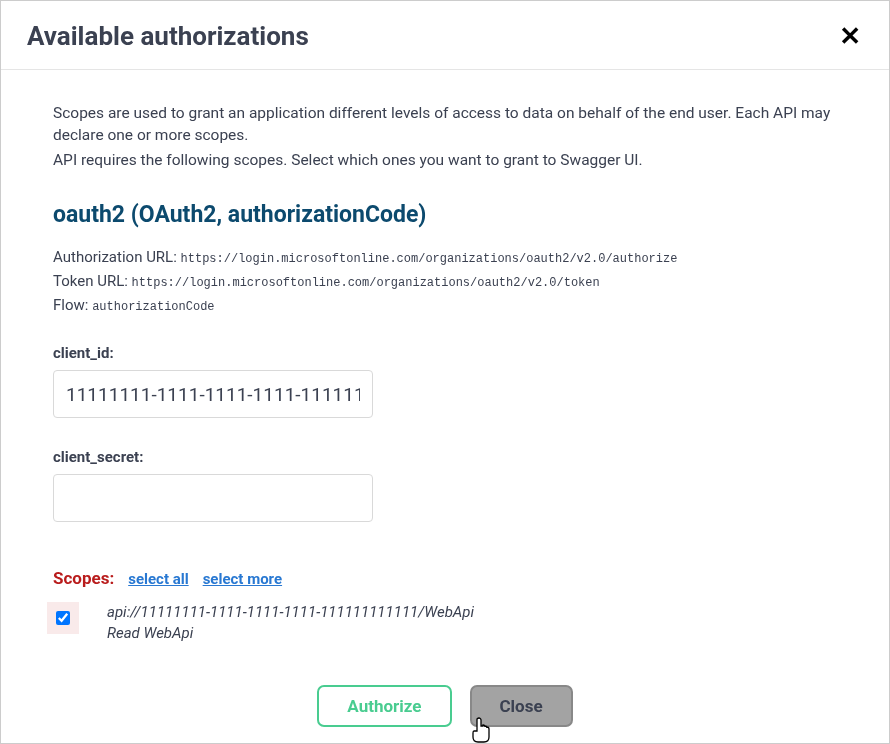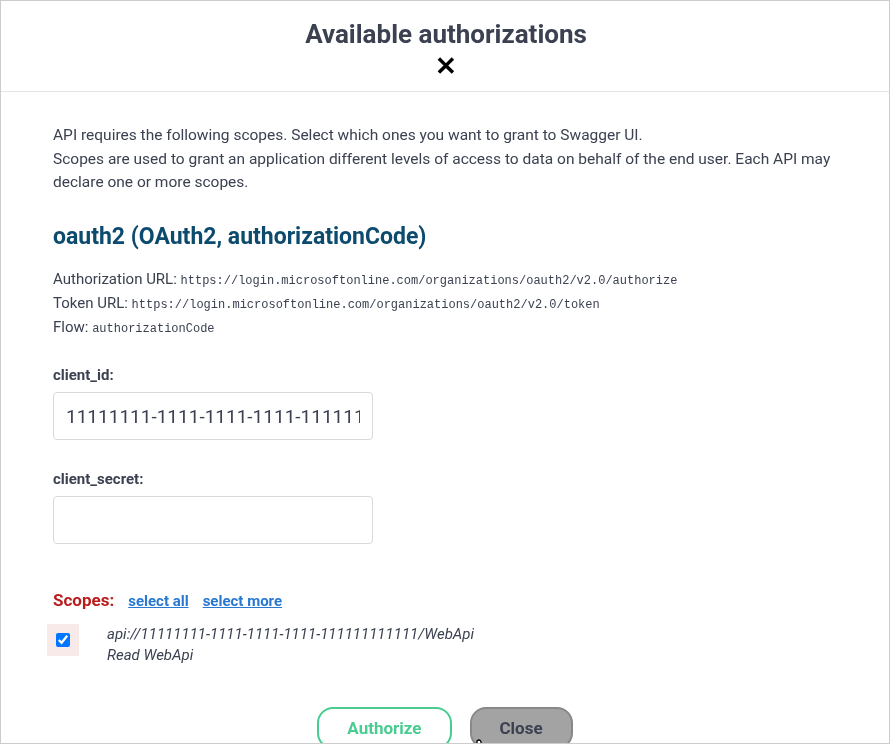--- a/index.html
+++ b/index.html
@@ -12,23 +12,22 @@
       background: #fff;
       width: 890px;
       height: 744px;
       position: relative;
       border: 1px solid #ccc;
     }
     .modal-header {
       display: flex;
       justify-content: space-between;
       align-items: center;
-      padding: 18px 24px 8px 26px;
+      padding: 18px 24px 16px 26px;
       border-bottom: 1px solid #e5e5e5;
-      flex-direction: column;
     }
     .modal-title {
       font-size: 26px;
       font-weight: 700;
       color: #3b4151;
     }
     .close-btn {
       background: none;
       border: none;
       cursor: pointer;
@@ -137,21 +136,21 @@
     .button-row {
       display: flex;
       justify-content: center;
       gap: 18px;
       margin-top: 42px;
       position: relative;
     }
     .btn {
       height: 42px;
       padding: 0 28px;
-      border-radius: 16px;
+      border-radius: 7px;
       font-size: 17px;
       font-weight: 700;
       cursor: pointer;
       font-family: inherit;
     }
     .btn-authorize {
       background: #fff;
       border: 2px solid #49cc90;
       color: #49cc90;
     }
@@ -172,22 +171,22 @@
 
 <div class="modal-header">
   <h2 class="modal-title">Available authorizations</h2>
   <button class="close-btn">
     <span>✕</span>
   </button>
 </div>
 
 <div class="modal-body">
   <div class="description">
+    <p>Scopes are used to grant an application different levels of access to data on behalf of the end user. Each API may declare one or more scopes.</p>
     <p>API requires the following scopes. Select which ones you want to grant to Swagger UI.</p>
-    <p>Scopes are used to grant an application different levels of access to data on behalf of the end user. Each API may declare one or more scopes.</p>
   </div>
 
   <h3 class="auth-title">oauth2 (OAuth2, authorizationCode)</h3>
 
   <div class="url-row">
     <span>Authorization URL: </span><span class="mono">https://login.microsoftonline.com/organizations/oauth2/v2.0/authorize</span>
   </div>
   <div class="url-row">
     <span>Token URL:  </span><span class="mono">https://login.microsoftonline.com/organizations/oauth2/v2.0/token</span>
   </div>

